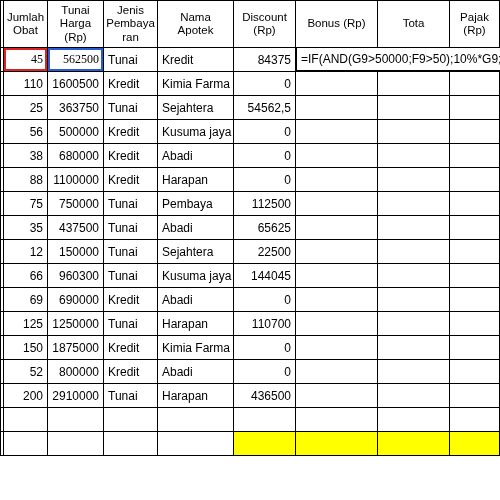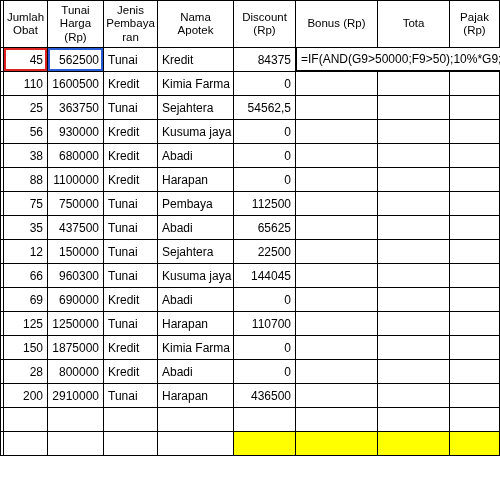--- a/index.html
+++ b/index.html
@@ -37,22 +37,22 @@
     line-height: 1.15;
     font-size: 11.5px;
     border-top: 1px solid #000;
   }
   .stub {
     border-left: 1px solid #000;
     padding: 0;
   }
   .num { justify-content: flex-end; }
   .txt { justify-content: flex-start; }
-  .sel-red { box-shadow: inset 0 0 0 2px #d22; }
-  .sel-blue { box-shadow: inset 0 0 0 2px #2a5bd7; }
+  .sel-red { box-shadow: inset 0 0 0 2px #d22; font-family: Liberation Serif, serif; }
+  .sel-blue { box-shadow: inset 0 0 0 2px #2a5bd7; font-family: Liberation Serif, serif; }
   .formula-cell {
     position: relative;
     overflow: visible;
     padding: 0;
     border-right: none;
   }
   .formula-box {
     position: absolute;
     top: -1px;
     left: 0;
@@ -105,21 +105,21 @@
     <div class="cell num">25</div>
     <div class="cell num">363750</div>
     <div class="cell txt">Tunai</div>
     <div class="cell txt">Sejahtera</div>
     <div class="cell num">54562,5</div>
     <div class="cell "></div>
     <div class="cell "></div>
     <div class="cell "></div>
     <div class="cell stub"></div>
     <div class="cell num">56</div>
-    <div class="cell num">930000</div>
+    <div class="cell num">500000</div>
     <div class="cell txt">Kredit</div>
     <div class="cell txt">Kusuma jaya</div>
     <div class="cell num">0</div>
     <div class="cell "></div>
     <div class="cell "></div>
     <div class="cell "></div>
     <div class="cell stub"></div>
     <div class="cell num">38</div>
     <div class="cell num">680000</div>
     <div class="cell txt">Kredit</div>
@@ -194,21 +194,21 @@
     <div class="cell stub"></div>
     <div class="cell num">150</div>
     <div class="cell num">1875000</div>
     <div class="cell txt">Kredit</div>
     <div class="cell txt">Kimia Farma</div>
     <div class="cell num">0</div>
     <div class="cell "></div>
     <div class="cell "></div>
     <div class="cell "></div>
     <div class="cell stub"></div>
-    <div class="cell num">28</div>
+    <div class="cell num">52</div>
     <div class="cell num">800000</div>
     <div class="cell txt">Kredit</div>
     <div class="cell txt">Abadi</div>
     <div class="cell num">0</div>
     <div class="cell "></div>
     <div class="cell "></div>
     <div class="cell "></div>
     <div class="cell stub"></div>
     <div class="cell num">200</div>
     <div class="cell num">2910000</div>

